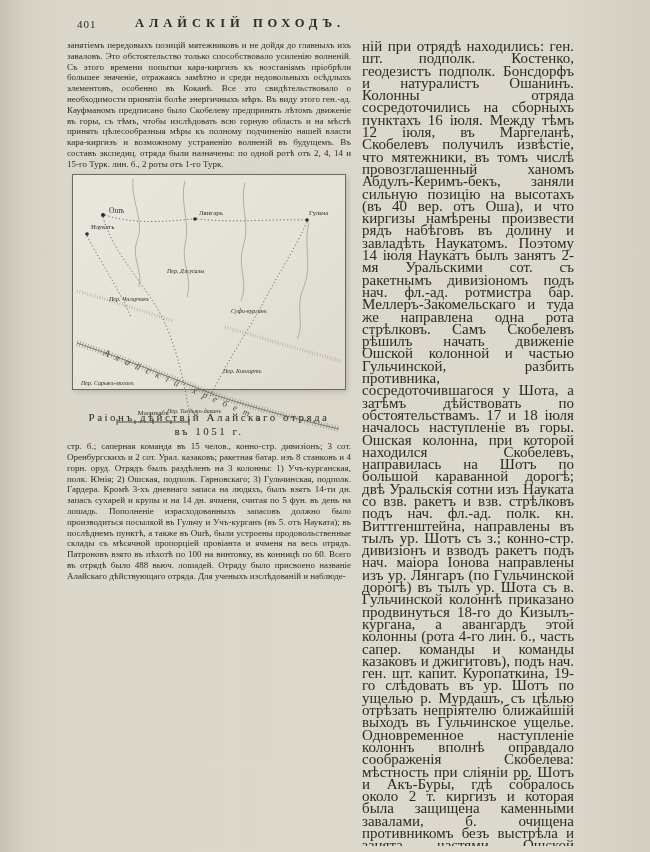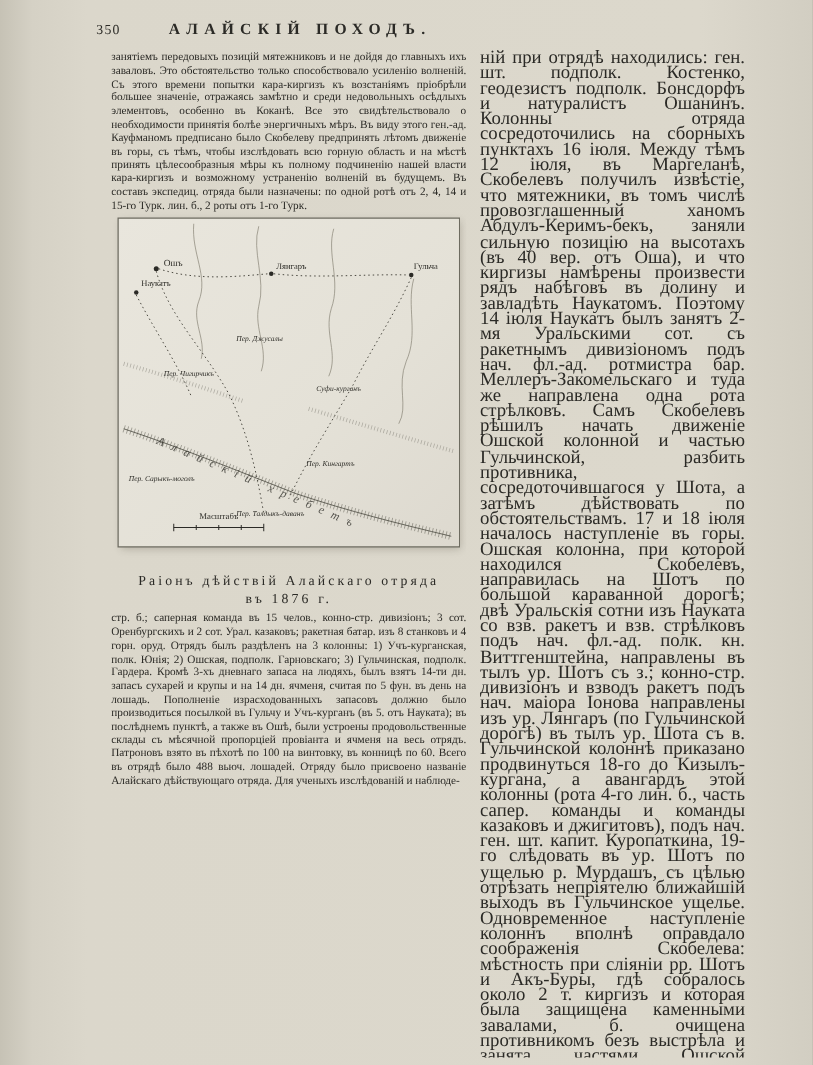--- a/index.html
+++ b/index.html
@@ -22,51 +22,51 @@
   .pagenum {
     position:absolute; left:2px; top:2px;
     font-size:11px; letter-spacing:1px;
   }
   .title {
     position:absolute; left:60px; right:0; top:0;
     text-align:left; font-weight:bold;
     font-size:12.5px; letter-spacing:5px; white-space:nowrap;
   }
   .columns {
-    position:absolute; top:40px; left:89px; width:507px; height:806px;
+    position:absolute; top:40px; left:67px; width:507px; height:806px;
     display:flex; gap:11px;
   }
   .col { text-align:justify; overflow:hidden; }
   .col p { margin:0; }
   .col.left  { width:284px; font-size:9px;  line-height:10.8px; }
   .col.right { width:212px; font-size:15px;  line-height:12.3px; }
 
   figure { margin:5px 0 4px; padding:0; }
   .map-box {
     position:relative;
-    width:272px; height:262px; margin:2px auto 0;
+    width:272px; height:214px; margin:2px auto 0;
     background:linear-gradient(135deg,#e9e6dd 0%,#e4e1d7 60%,#ddd9cf 100%);
     box-shadow:0 0 0 1px #6d6b60, 2px 2px 6px rgba(60,55,40,.25);
   }
   .map-box svg { display:block; }
   .map-box svg text {
     font-family:"Liberation Serif", serif;
     fill:#2f2e29;
   }
   figcaption { text-align:center; margin-top:23px; }
   .cap-line1 { font-size:11px; letter-spacing:2.5px; }
   .cap-line2 { font-size:11px; letter-spacing:2.5px; margin-top:4px; }
 </style>
 </head>
 <body>
 
 <div class="page">
 
   <div class="header">
-    <span class="pagenum">350</span>
+    <span class="pagenum">401</span>
     <div class="title">АЛАЙСКІЙ ПОХОДЪ.</div>
   </div>
 
   <div class="columns">
 
     <div class="col left">
       <p>занятіемъ передовыхъ позицій мятежниковъ и не дойдя до главныхъ ихъ заваловъ. Это обстоятельство только способствовало усиленію волненій. Съ этого времени попытки кара-киргизъ къ возстаніямъ пріобрѣли большее значеніе, отражаясь замѣтно и среди недовольныхъ осѣдлыхъ элементовъ, особенно въ Коканѣ. Все это свидѣтельствовало о необходимости принятія болѣе энергичныхъ мѣръ. Въ виду этого ген.-ад. Кауфманомъ предписано было Скобелеву предпринять лѣтомъ движеніе въ горы, съ тѣмъ, чтобы изслѣдовать всю горную область и на мѣстѣ принять цѣлесообразныя мѣры къ полному подчиненію нашей власти кара-киргизъ и возможному устраненію волненій въ будущемъ. Въ составъ экспедиц. отряда были назначены: по одной ротѣ отъ 2, 4, 14 и 15-го Турк. лин. б., 2 роты отъ 1-го Турк.</p>
 
       <figure>
         <div class="map-box">
@@ -119,21 +119,21 @@
             <text x="158" y="138" font-size="6" font-style="italic">Суфи-курганъ</text>
             <text x="150" y="198" font-size="6" font-style="italic">Пер. Кингартъ</text>
             <text x="94" y="238" font-size="6" font-style="italic">Пер. Талдыкъ-даванъ</text>
             <text x="8" y="210" font-size="6" font-style="italic">Пер. Сарыкъ-моголъ</text>
             <text x="80" y="240" font-size="7" text-anchor="middle">Масштабъ</text>
             <text x="30" y="180" font-size="9.5" font-style="italic" letter-spacing="6.5" opacity="0.8" transform="rotate(23 30 180)">Алайскій хребетъ</text>
           </svg>
         </div>
         <figcaption>
           <div class="cap-line1">Раіонъ дѣйствій Алайскаго отряда</div>
-          <div class="cap-line2">въ 1876 г.</div>
+          <div class="cap-line2">въ 1051 г.</div>
         </figcaption>
       </figure>
 
       <p>стр. б.; саперная команда въ 15 челов., конно-стр. дивизіонъ; 3 сот. Оренбургскихъ и 2 сот. Урал. казаковъ; ракетная батар. изъ 8 станковъ и 4 горн. оруд. Отрядъ былъ раздѣленъ на 3 колонны: 1) Учъ-курганская, полк. Юнія; 2) Ошская, подполк. Гарновскаго; 3) Гульчинская, подполк. Гардера. Кромѣ 3-хъ дневнаго запаса на людяхъ, былъ взятъ 14-ти дн. запасъ сухарей и крупы и на 14 дн. ячменя, считая по 5 фун. въ день на лошадь. Пополненіе израсходованныхъ запасовъ должно было производиться посылкой въ Гульчу и Учъ-курганъ (въ 5. отъ Науката); въ послѣднемъ пунктѣ, а также въ Ошѣ, были устроены продовольственные склады съ мѣсячной пропорціей провіанта и ячменя на весь отрядъ. Патроновъ взято въ пѣхотѣ по 100 на винтовку, въ конницѣ по 60. Всего въ отрядѣ было 488 вьюч. лошадей. Отряду было присвоено названіе Алайскаго дѣйствующаго отряда. Для ученыхъ изслѣдованій и наблюде-</p>
     </div>
 
     <div class="col right">
       <p>ній при отрядѣ находились: ген. шт. подполк. Костенко, геодезистъ подполк. Бонсдорфъ и натуралистъ Ошанинъ. Колонны отряда сосредоточились на сборныхъ пунктахъ 16 іюля. Между тѣмъ 12 іюля, въ Маргеланѣ, Скобелевъ получилъ извѣстіе, что мятежники, въ томъ числѣ провозглашенный ханомъ Абдулъ-Керимъ-бекъ, заняли сильную позицію на высотахъ (въ 40 вер. отъ Оша), и что киргизы намѣрены произвести рядъ набѣговъ въ долину и завладѣть Наукатомъ. Поэтому 14 іюля Наукатъ былъ занятъ 2-мя Уральскими сот. съ ракетнымъ дивизіономъ подъ нач. фл.-ад. ротмистра бар. Меллеръ-Закомельскаго и туда же направлена одна рота стрѣлковъ. Самъ Скобелевъ рѣшилъ начать движеніе Ошской колонной и частью Гульчинской, разбить противника, сосредоточившагося у Шота, а затѣмъ дѣйствовать по обстоятельствамъ. 17 и 18 іюля началось наступленіе въ горы. Ошская колонна, при которой находился Скобелевъ, направилась на Шотъ по большой караванной дорогѣ; двѣ Уральскія сотни изъ Науката со взв. ракетъ и взв. стрѣлковъ подъ нач. фл.-ад. полк. кн. Виттгенштейна, направлены въ тылъ ур. Шотъ съ з.; конно-стр. дивизіонъ и взводъ ракетъ подъ нач. маіора Іонова направлены изъ ур. Лянгаръ (по Гульчинской дорогѣ) въ тылъ ур. Шота съ в. Гульчинской колоннѣ приказано продвинуться 18-го до Кизылъ-кургана, а авангардъ этой колонны (рота 4-го лин. б., часть сапер. команды и команды казаковъ и джигитовъ), подъ нач. ген. шт. капит. Куропаткина, 19-го слѣдовать въ ур. Шотъ по ущелью р. Мурдашъ, съ цѣлью отрѣзать непріятелю ближайшій выходъ въ Гульчинское ущелье. Одновременное наступленіе колоннъ вполнѣ оправдало соображенія Скобелева: мѣстность при сліяніи рр. Шотъ и Акъ-Буры, гдѣ собралось около 2 т. киргизъ и которая была защищена каменными завалами, б. очищена противникомъ безъ выстрѣла и занята частями Ошской колонны; авангардъ ея продвинулся впередъ, занявъ аулы бѣжавшихъ киргизъ и захвативъ находившійся здѣсь скотъ. Сюда же вышла и колонна маіора Іонова, привезшая извѣстіе, что кап. Куропаткинъ тяжело раненъ пулей въ руку при нападеніи шайки киргизъ близъ ур. Лянгаръ. Отрядъ кн. Виттгенштейна двинулся вслѣдъ за отступавшимъ съ ур. Шота противникомъ на перевалъ Кампцы; туда же 9-го двинулся и Скобелевъ, который, убѣдившись въ невозможности настигнуть здѣсь противника и опасаясь за запасы продовольствія удаляться отъ Оша, вернулъ соединенныя колонны на ур. Шотъ. Къ 31 іюля Гульчинская колонна и отрядъ кн. Виттгенштейна, перейдя Алайскій хр. по перевалу Сарыкъ-моголъ (14.200 ф. надъ уровнемъ моря, на зап. части хр.), были въ долинѣ Алая, къ 6 авг. сюда прибыла Ошская колонна и 14-го—Учъ-курганская. За это время отдѣльными летучими отрядами преслѣ-</p>
     </div>
 

